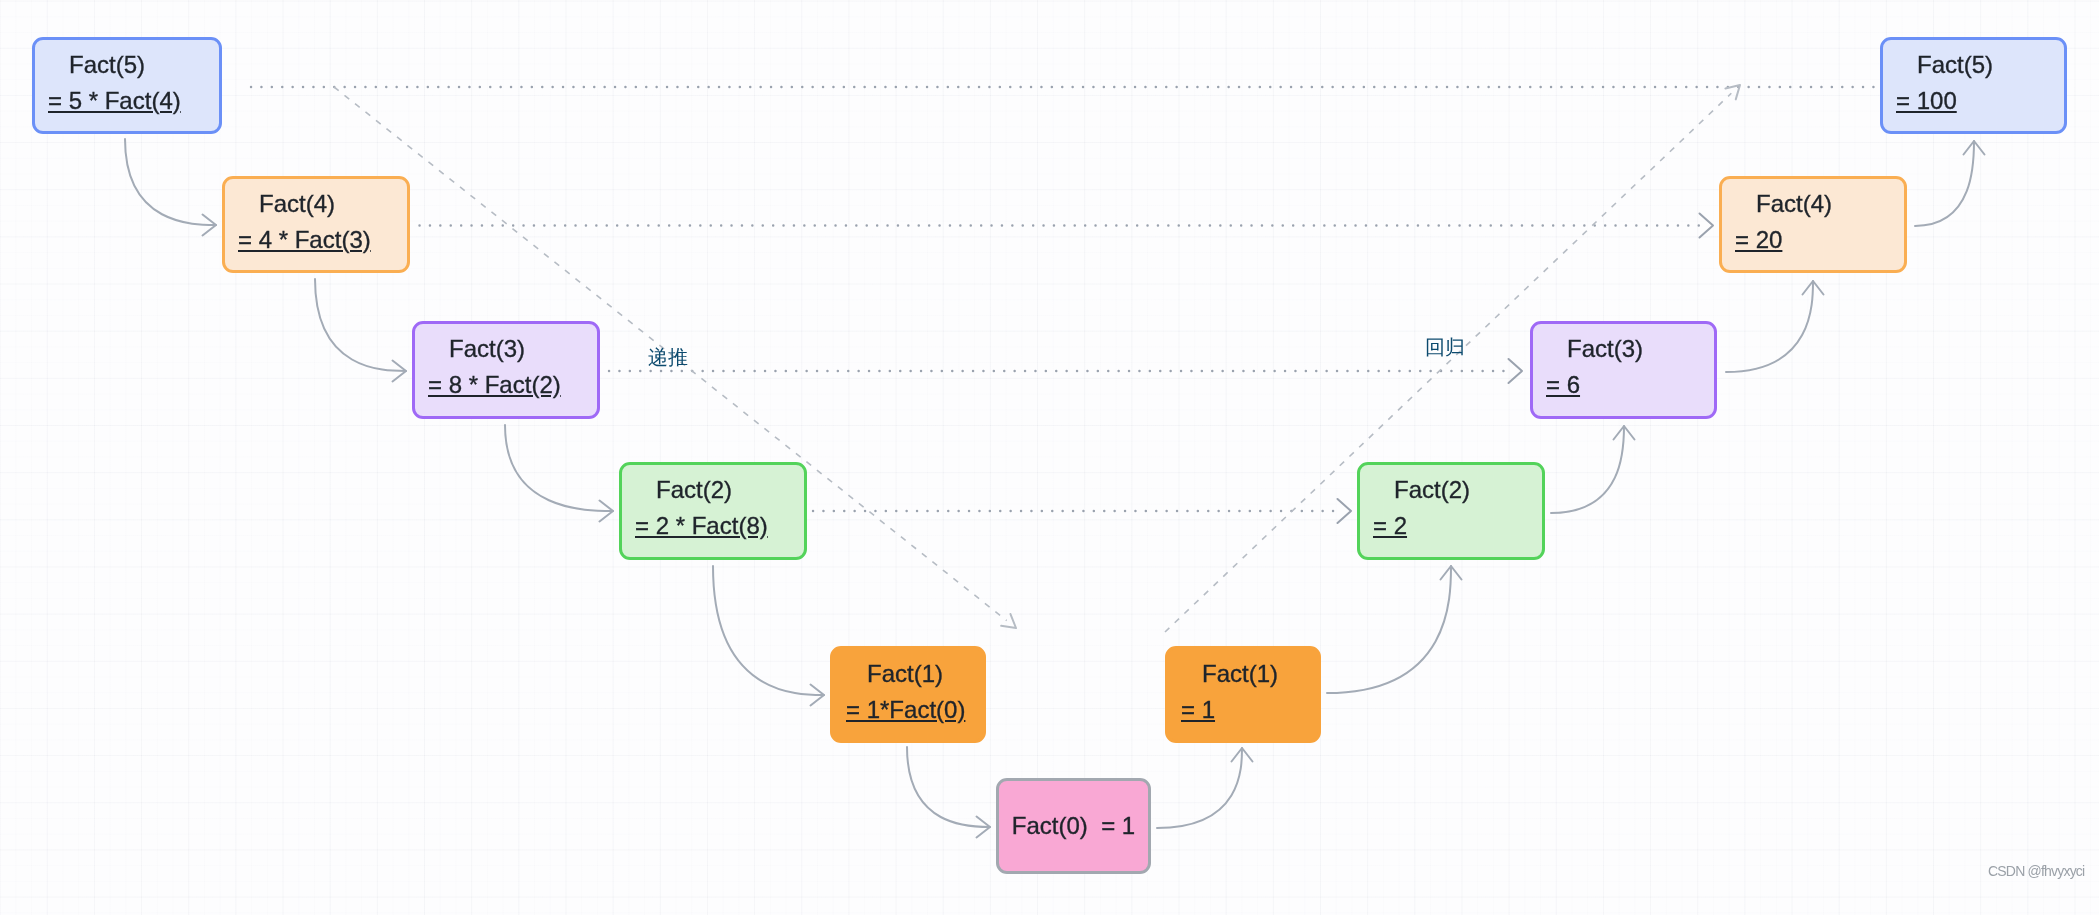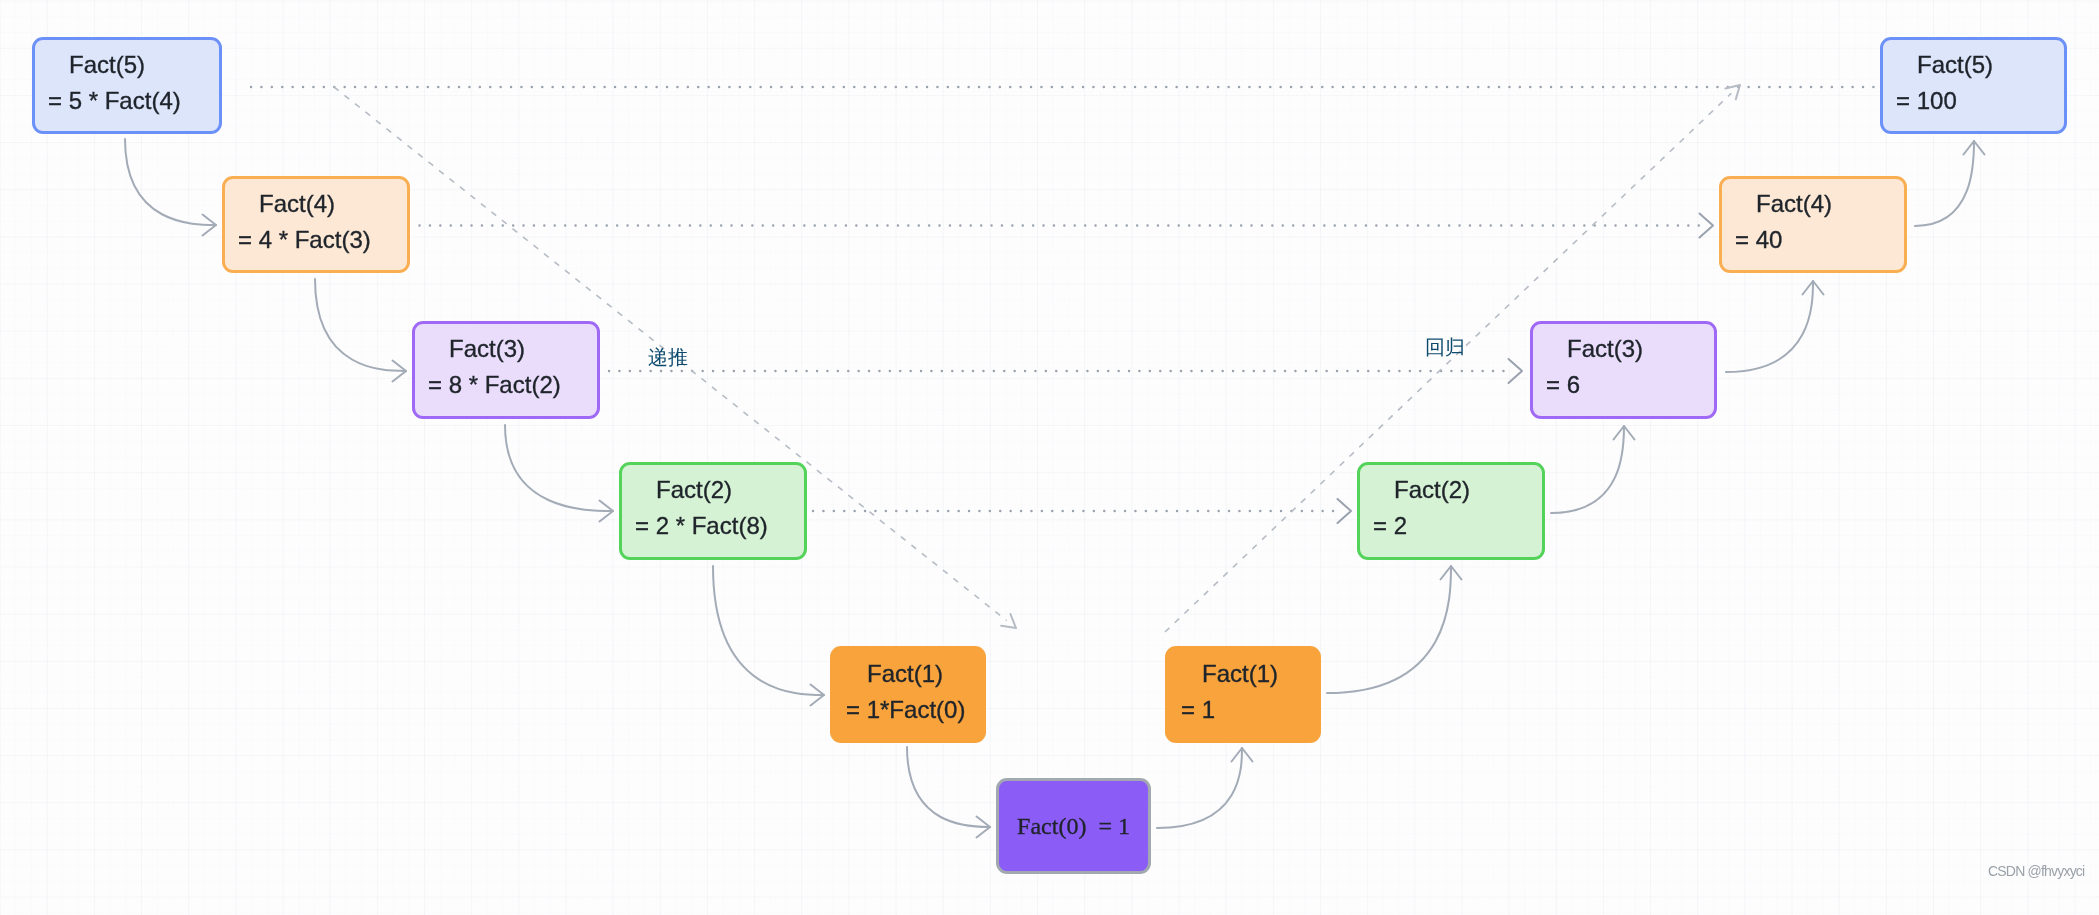--- a/index.html
+++ b/index.html
@@ -33,21 +33,21 @@
     border-radius:11px;
     font-size:24px;line-height:36px;color:#1f242b;
     white-space:pre;-webkit-font-smoothing:antialiased;will-change:transform;
     -webkit-text-stroke:0.35px currentColor;
   }
   .node.two{align-items:flex-start;}
   .node.one{align-items:center;}
   .node .inner{display:block;}
   .node.two .inner{padding-left:13px;transform:translateY(-3px);}
   .node .l1{display:block;}
-  .node .l2{display:block;}
+  .node .l2{display:block;text-decoration:underline;}
   .node.two .l1{padding-left:21px;}
   .label{position:absolute;font-size:20px;line-height:24px;color:#0c4a6e;white-space:nowrap;
     -webkit-font-smoothing:antialiased;will-change:transform;}
   #lbl-down{left:648px;top:345px;}
   #lbl-up{left:1425px;top:335px;}
   .wm{position:absolute;font-size:14px;letter-spacing:-0.8px;color:#9ba1a8;white-space:nowrap;
       left:1988px;top:863px;will-change:transform;}
 </style>
 </head>
 <body>
@@ -120,24 +120,24 @@
         <path d="M 1735.75 99.39 L 1740 85 L 1725.41 88.53" fill="none" stroke="#b6bcc4" stroke-width="2" stroke-linecap="round" stroke-linejoin="round"></path>
       </g>
     </svg>
 
   <div class="node two" style="left: 32px; top: 37px; width: 190px; height: 97px; background: rgb(221, 229, 251); border: 3px solid rgb(107, 144, 247);"><div class="inner"><span class="l1">Fact(5)</span><span class="l2">= 5 * Fact(4)</span></div></div>
   <div class="node two" style="left: 222px; top: 176px; width: 188px; height: 97px; background: rgb(252, 232, 212); border: 3px solid rgb(250, 174, 82);"><div class="inner"><span class="l1">Fact(4)</span><span class="l2">= 4 * Fact(3)</span></div></div>
   <div class="node two" style="left: 412px; top: 321px; width: 188px; height: 98px; background: rgb(233, 221, 251); border: 3px solid rgb(159, 105, 246);"><div class="inner"><span class="l1">Fact(3)</span><span class="l2">= 8 * Fact(2)</span></div></div>
   <div class="node two" style="left: 619px; top: 462px; width: 188px; height: 98px; background: rgb(214, 242, 212); border: 3px solid rgb(83, 211, 90);"><div class="inner"><span class="l1">Fact(2)</span><span class="l2">= 2 * Fact(8)</span></div></div>
   <div class="node two" style="left: 830px; top: 646px; width: 156px; height: 97px; background: rgb(248, 163, 60); border: 3px solid rgb(248, 163, 60);"><div class="inner"><span class="l1">Fact(1)</span><span class="l2">= 1*Fact(0)</span></div></div>
 
-  <div class="node one" style="left: 996px; top: 778px; width: 155px; height: 96px; background: #8b5cf6; border: 3px solid rgb(162, 168, 176); font-family: Liberation Serif, serif;"><div class="inner"><span class="l1">Fact(0)  = 1</span></div></div>
+  <div class="node one" style="left: 996px; top: 778px; width: 155px; height: 96px; background: #f9a8d4; border: 3px solid rgb(162, 168, 176);"><div class="inner"><span class="l1">Fact(0)  = 1</span></div></div>
 
   <div class="node two" style="left: 1165px; top: 646px; width: 156px; height: 97px; background: rgb(248, 163, 60); border: 3px solid rgb(248, 163, 60);"><div class="inner"><span class="l1">Fact(1)</span><span class="l2">= 1</span></div></div>
   <div class="node two" style="left: 1357px; top: 462px; width: 188px; height: 98px; background: rgb(214, 242, 212); border: 3px solid rgb(83, 211, 90);"><div class="inner"><span class="l1">Fact(2)</span><span class="l2">= 2</span></div></div>
   <div class="node two" style="left: 1530px; top: 321px; width: 187px; height: 98px; background: rgb(233, 221, 251); border: 3px solid rgb(159, 105, 246);"><div class="inner"><span class="l1">Fact(3)</span><span class="l2">= 6</span></div></div>
-  <div class="node two" style="left: 1719px; top: 176px; width: 188px; height: 97px; background: rgb(252, 232, 212); border: 3px solid rgb(250, 174, 82);"><div class="inner"><span class="l1">Fact(4)</span><span class="l2">= 40</span></div></div>
+  <div class="node two" style="left: 1719px; top: 176px; width: 188px; height: 97px; background: rgb(252, 232, 212); border: 3px solid rgb(250, 174, 82);"><div class="inner"><span class="l1">Fact(4)</span><span class="l2">= 20</span></div></div>
   <div class="node two" style="left: 1880px; top: 37px; width: 187px; height: 97px; background: rgb(221, 229, 251); border: 3px solid rgb(107, 144, 247);"><div class="inner"><span class="l1">Fact(5)</span><span class="l2">= 100</span></div></div>
 
   <div class="label" id="lbl-down">递推</div>
   <div class="label" id="lbl-up">回归</div>
   <div class="wm" id="watermark">CSDN @fhvyxyci</div>
 </div>
 
 </body></html>

